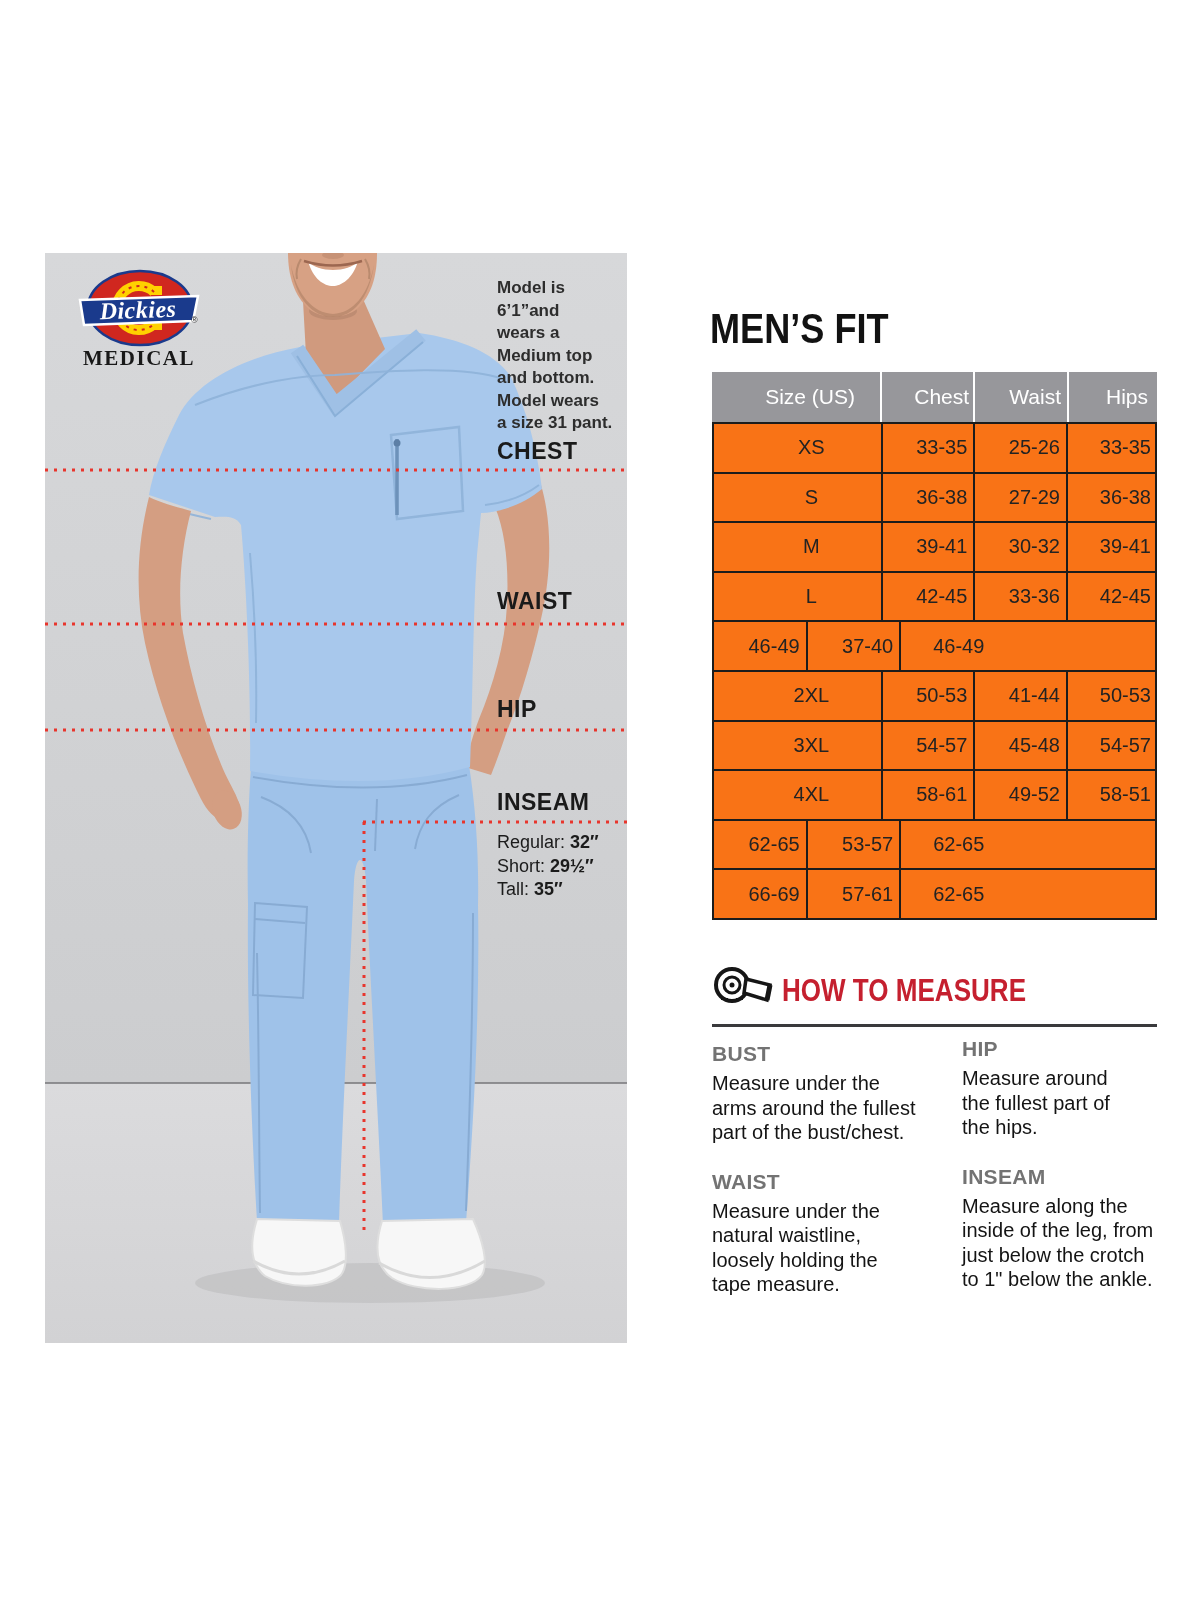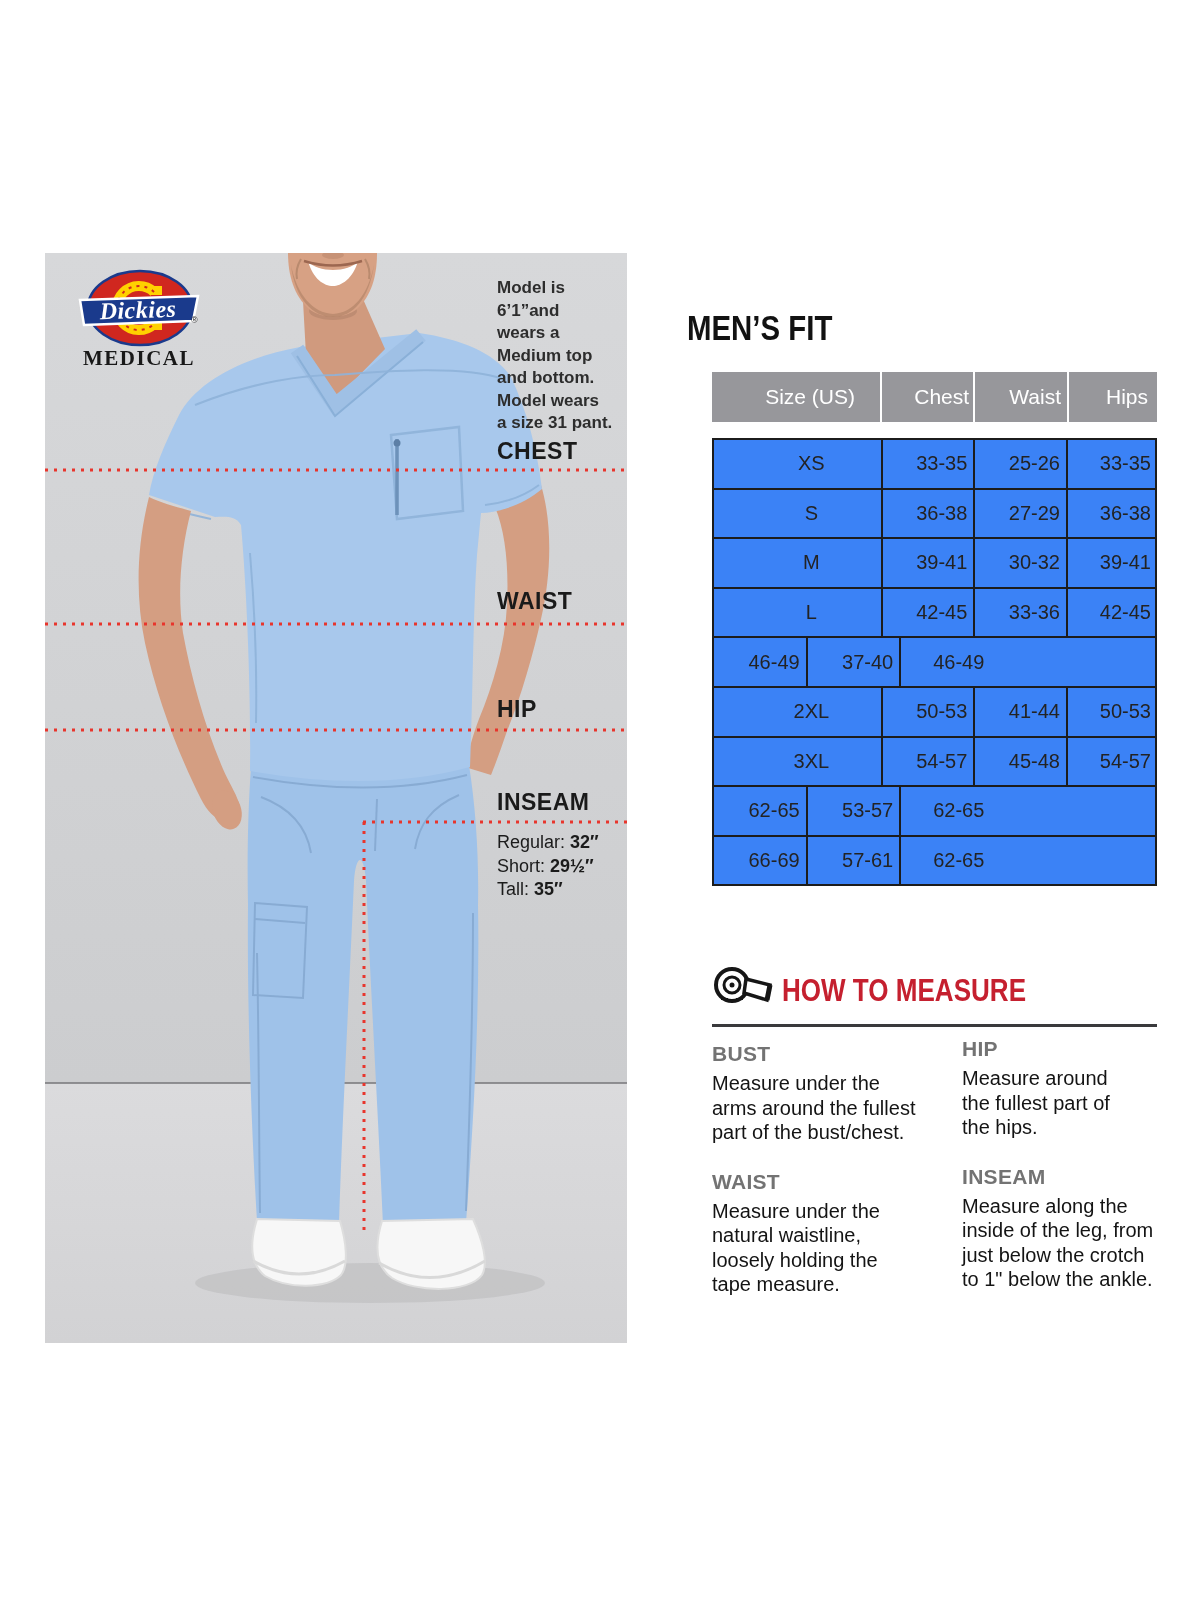--- a/index.html
+++ b/index.html
@@ -27,27 +27,27 @@
 
   .m-label{left:452px;font-size:23px;font-weight:700;letter-spacing:.5px;color:#1a1a1a;}
   .lbl-chest{top:185px;}
   .lbl-waist{top:335px;}
   .lbl-hip{top:443px;}
   .lbl-inseam{top:536px;}
   .inseam-values{left:452px;top:578px;font-size:18px;line-height:23.5px;color:#1b1b1b;}
   .inseam-values b{font-weight:700;}
 
   
-  .fit-title{left:687px;top:310px;font-size:35px;font-weight:800;color:#121212;line-height:36px;}
+  .fit-title{left:710px;top:310px;font-size:43px;font-weight:800;color:#121212;line-height:36px;}
   .condensed{display:inline-block;transform:scaleX(.84);transform-origin:left center;white-space:nowrap;}
 
   .size-table{left:712px;top:372px;width:445px;}
   .st-header{display:flex;background:#97979b;color:#ffffff;height:50px;align-items:center;font-size:21px;}
   .st-header .cell + .cell{border-left:2px solid #ffffff;}
-  .st-body{border:2px solid #1c1c1c;margin-top:16px;background:#3b82f6;}
+  .st-body{border:2px solid #1c1c1c;margin-top:0;background:#f97316;}
   .st-row{display:flex;height:47.6px;font-size:20px;color:#232323;}
   .st-row + .st-row{border-top:2px solid #1c1c1c;}
   .st-row .cell + .cell{border-left:2px solid #1c1c1c;}
   .cell{display:flex;align-items:center;justify-content:center;box-sizing:border-box;height:100%;padding-left:28px;}
   .c0{width:37.8%;}.c1{width:20.9%;}.c2{width:21.1%;}.c3{width:20.2%;}
 
   .htm-icon{left:710px;top:960px;width:66px;height:54px;}
   .htm-title{left:782px;top:974px;font-size:31px;font-weight:800;color:#c5202f;line-height:34px;}
   .htm-rule{left:712px;top:1024px;width:445px;height:3px;background:#3a3a3c;}
 
@@ -220,20 +220,26 @@
         <div class="cell c0">2XL</div>
         <div class="cell c1">50-53</div>
         <div class="cell c2">41-44</div>
         <div class="cell c3">50-53</div>
       </div>
       <div class="st-row">
         <div class="cell c0">3XL</div>
         <div class="cell c1">54-57</div>
         <div class="cell c2">45-48</div>
         <div class="cell c3">54-57</div>
+      </div>
+      <div class="st-row">
+        <div class="cell c0">4XL</div>
+        <div class="cell c1">58-61</div>
+        <div class="cell c2">49-52</div>
+        <div class="cell c3">58-51</div>
       </div>
       <div class="st-row">
         <div class="cell c1">62-65</div>
         <div class="cell c2">53-57</div>
         <div class="cell c3">62-65</div>
       </div>
       <div class="st-row">
         <div class="cell c1">66-69</div>
         <div class="cell c2">57-61</div>
         <div class="cell c3">62-65</div>

